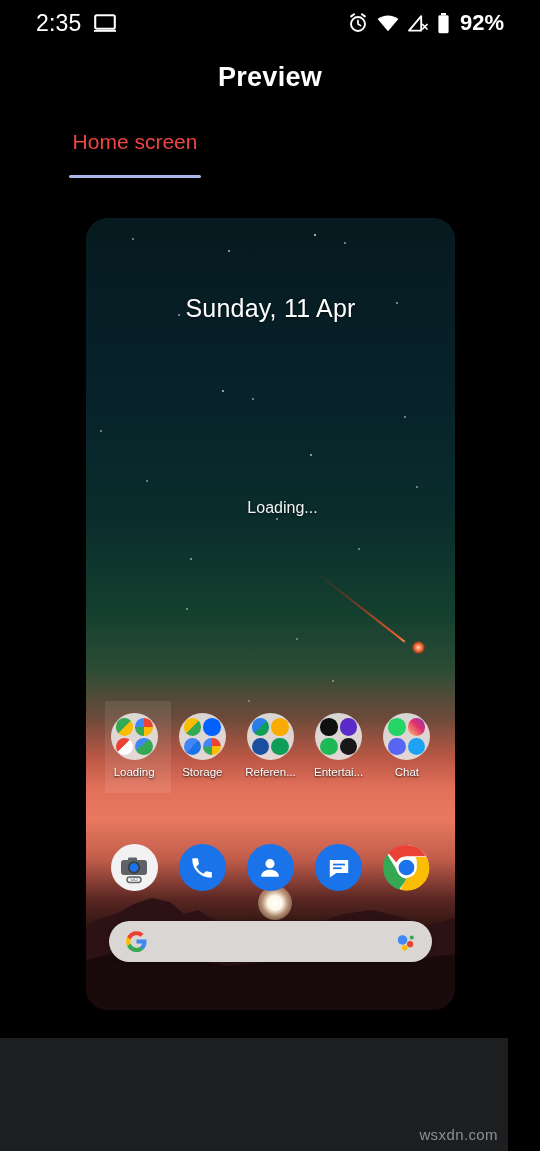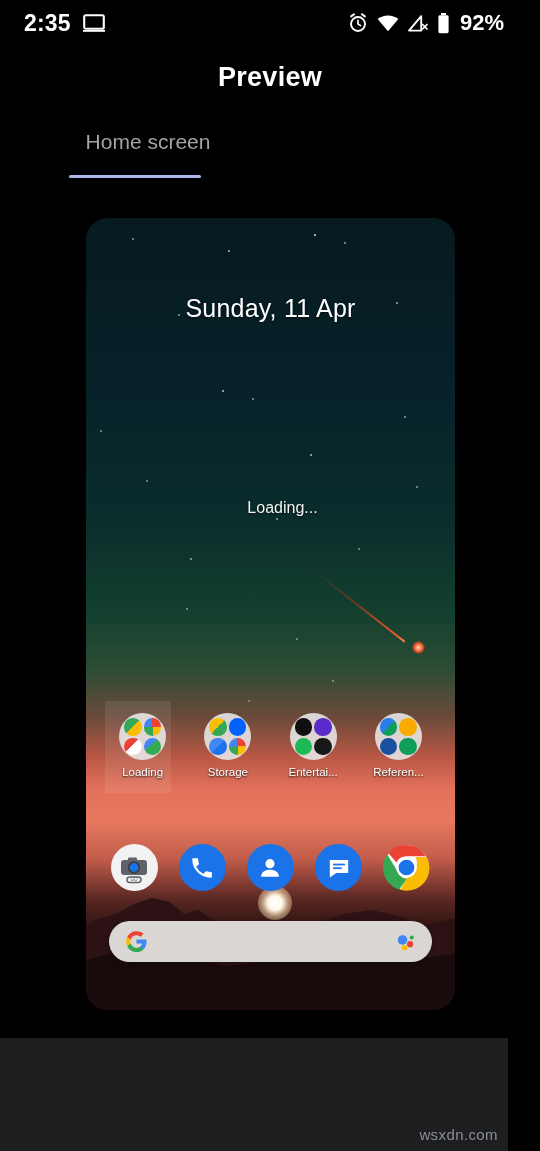--- a/index.html
+++ b/index.html
@@ -8,32 +8,32 @@
     background:#000;
     font-family:"Liberation Sans", sans-serif;
     overflow:hidden;
   }
   #app { position:relative; width:540px; height:1151px; background:#000; }
 
   
   .statusbar { position:absolute; top:0; left:0; width:540px; height:46px;
                display:flex; align-items:center; color:#fff; }
   .sb-left { position:absolute; left:24px; display:flex; align-items:center; gap:12px; }
-  .sb-time { font-size:23px; font-weight:bold; letter-spacing:0.2px; }
+  .sb-time { font-size:23px; font-weight:normal; letter-spacing:0.2px;margin-left:12px; }
   .sb-right { position:absolute; right:36px; display:flex; align-items:center; gap:9px; }
   .sb-pct { font-size:22px; font-weight:bold; margin-left:1px; }
   .icn { display:inline-block; line-height:0; }
 
   
   .page-title { position:absolute; top:62px; left:0; width:540px; text-align:center;
                 color:#fff; font-size:27px; font-weight:bold; letter-spacing:0.3px; }
 
   .tabs { position:absolute; top:130px; left:0; width:540px; height:54px; }
   .tab { position:absolute; top:0; font-size:21px; text-align:center; padding-bottom:8px; }
-  .tab.active { color:#a3a3a3; left:82px; width:132px; }
+  .tab.active { color:#ef4444; left:69px; width:132px; }
   .tab.inactive { color:#9a9a9a; left:339px; width:132px; }
   .tab-underline { position:absolute; top:45px; left:69px; width:132px; height:3px;
                    background:#aab7e8; border-radius:2px; }
 
   
   .preview { position:absolute; left:86px; top:218px; width:369px; height:792px;
              border-radius:22px; overflow:hidden;
              background:#06181c; }
   .sky { position:absolute; inset:0;
          background:linear-gradient(to bottom,
@@ -192,35 +192,44 @@
         <div class="folder-circle">
           <div class="mini" style="background:linear-gradient(135deg,#fbbc04 50%,#34a853 50%)"></div>
           <div class="mini" style="background:#0061ff"></div>
           <div class="mini" style="background:linear-gradient(135deg,#4285f4 50%,#1a73e8 50%)"></div>
           <div class="mini" style="background:conic-gradient(#ea4335 0 25%,#fbbc04 25% 50%,#34a853 50% 75%,#4285f4 75% 100%)"></div>
         </div>
         <div class="folder-label">Storage</div>
       </div>
       <div class="folder">
         <div class="folder-circle">
+          <div class="mini" style="background:linear-gradient(135deg,#2b7de9 50%,#0f9d58 50%)"></div>
+          <div class="mini" style="background:#f9ab00"></div>
+          <div class="mini" style="background:#1a4fa0"></div>
+          <div class="mini" style="background:#0f9d58"></div>
+        </div>
+        <div class="folder-label">Referen...</div>
+      </div>
+      <div class="folder">
+        <div class="folder-circle">
           <div class="mini" style="background:#101010"></div>
           <div class="mini" style="background:#5b2bc9"></div>
           <div class="mini" style="background:#1db954"></div>
           <div class="mini" style="background:#181818"></div>
         </div>
         <div class="folder-label">Entertai...</div>
       </div>
       <div class="folder">
         <div class="folder-circle">
-          <div class="mini" style="background:linear-gradient(135deg,#2b7de9 50%,#0f9d58 50%)"></div>
-          <div class="mini" style="background:#f9ab00"></div>
-          <div class="mini" style="background:#1a4fa0"></div>
-          <div class="mini" style="background:#0f9d58"></div>
-        </div>
-        <div class="folder-label">Referen...</div>
+          <div class="mini" style="background:#25d366"></div>
+          <div class="mini" style="background:linear-gradient(45deg,#fdc468,#e1306c 55%,#833ab4)"></div>
+          <div class="mini" style="background:#5865f2"></div>
+          <div class="mini" style="background:#1da1f2"></div>
+        </div>
+        <div class="folder-label">Chat</div>
       </div>
     </div>
 
     <div class="dock">
       <div class="dock-app" style="background:#f2f2f2;">
         <svg width="40" height="40" viewBox="0 0 40 40">
           <rect x="7" y="12" width="26" height="15" rx="3" fill="#5f6368"></rect>
           <rect x="14" y="9.5" width="9" height="3.4" rx="1.2" fill="#5f6368"></rect>
           <circle cx="20" cy="19.5" r="6.2" fill="#3a3d41"></circle>
           <circle cx="20" cy="19.5" r="4.4" fill="#1a73e8"></circle>

